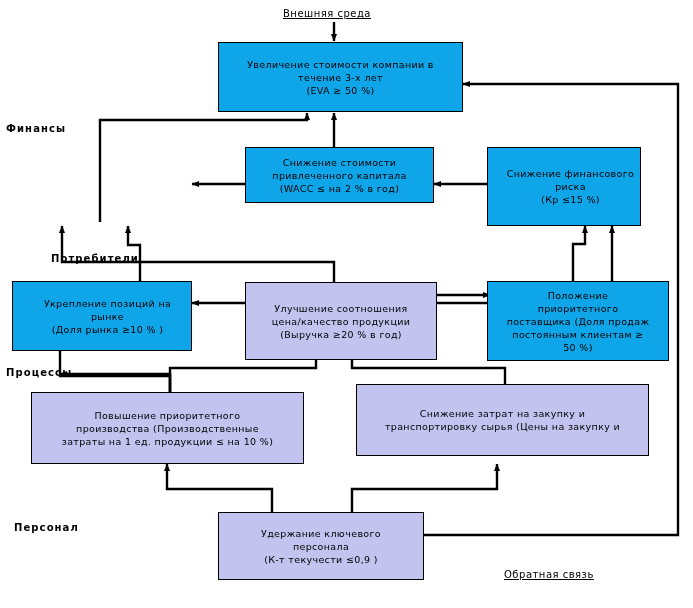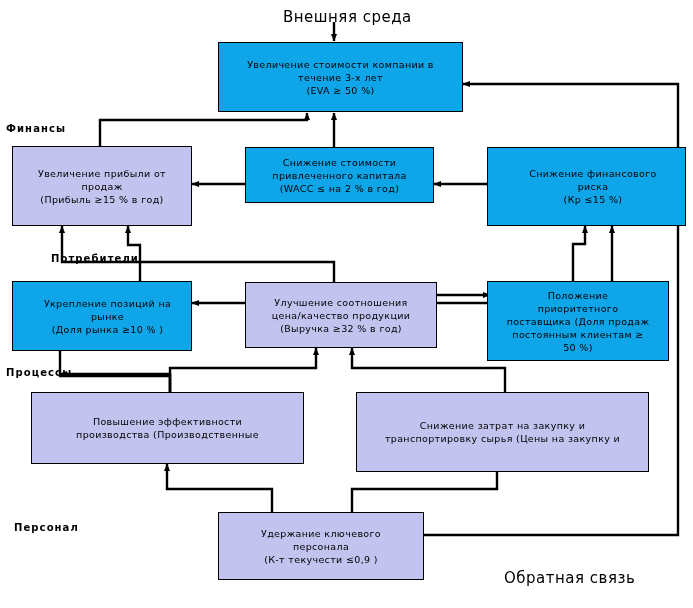--- a/index.html
+++ b/index.html
@@ -44,25 +44,26 @@
     position: absolute;
     font-size: 10px;
     font-weight: bold;
     letter-spacing: 1.1px;
     color: #000000;
     white-space: nowrap;
     z-index: 3;
   }
   .free-label {
     position: absolute;
-    font-size: 15px;
+    font-size: 10px;
     letter-spacing: 0.5px;
     color: #000000;
     white-space: nowrap;
     z-index: 3;
+    text-decoration: underline;
   }
 </style>
 </head>
 <body>
 
 <div id="canvas">
 
   <svg id="edges" viewBox="0 0 693 608" width="693" height="608">
     <defs>
       <marker id="ah" markerWidth="9" markerHeight="9" refX="7.4" refY="3.2" orient="auto" markerUnits="userSpaceOnUse">
@@ -120,78 +121,72 @@
   <div class="free-label" style="left:504px; top:569px;">Обратная связь</div>
 
   <div class="node plain" style="left:218px; top:42px; width:245px; height:70px;">
     <span class="txt">
       <span>Увеличение стоимости компании в</span><br>
       <span>течение 3-х лет</span><br>
       <span>(EVA ≥ 50 %)</span>
     </span>
   </div>
 
-  <div class="node filled" style="left:12px; top:146px; width:180px; height:80px;">
-    <span class="txt">
-      <span>Увеличение прибыли от</span><br>
-      <span>продаж</span><br>
-      <span>(Прибыль ≥15 % в год)</span>
-    </span>
-  </div>
 
   <div class="node plain" style="left:245px; top:147px; width:189px; height:56px;">
     <span class="txt">
       <span>Снижение стоимости</span><br>
       <span>привлеченного капитала</span><br>
       <span>(WACC ≤ на 2 % в год)</span>
     </span>
   </div>
 
-  <div class="node plain" style="left:487px; top:147px; width:199px; height:79px;padding-left:17px;">
+  <div class="node plain" style="left:487px; top:147px; width:154px; height:79px;padding-left:17px;">
     <span class="txt">
       <span>Снижение финансового</span><br>
       <span>риска</span><br>
       <span>(Кр ≤15 %)</span>
     </span>
   </div>
 
   <div class="node plain" style="left:12px; top:281px; width:180px; height:70px;padding-left:15px;">
     <span class="txt">
       <span>Укрепление позиций на</span><br>
       <span>рынке</span><br>
       <span>(Доля рынка ≥10 % )</span>
     </span>
   </div>
 
-  <div class="node filled" style="left:245px; top:282px; width:192px; height:66px;">
+  <div class="node filled" style="left:245px; top:282px; width:192px; height:78px;">
     <span class="txt">
       <span>Улучшение соотношения</span><br>
       <span>цена/качество продукции</span><br>
-      <span>(Выручка ≥32 % в год)</span>
+      <span>(Выручка ≥20 % в год)</span>
     </span>
   </div>
 
   <div class="node plain" style="left:487px; top:281px; width:182px; height:80px;">
     <span class="txt">
       <span>Положение</span><br>
       <span>приоритетного</span><br>
       <span>поставщика (Доля продаж</span><br>
       <span>постоянным клиентам ≥</span><br>
       <span>50 %)</span>
     </span>
   </div>
 
   <div class="node filled" style="left:31px; top:392px; width:273px; height:72px;">
     <span class="txt">
-      <span>Повышение эффективности</span><br>
+      <span>Повышение приоритетного</span><br>
       <span>производства (Производственные</span><br>
+      <span>затраты на 1 ед. продукции ≤ на 10 %)</span>
     </span>
   </div>
 
-  <div class="node filled" style="left:356px; top:392px; width:293px; height:80px;">
+  <div class="node filled" style="left:356px; top:384px; width:293px; height:72px;">
     <span class="txt">
       <span>Снижение затрат на закупку и</span><br>
       <span>транспортировку сырья (Цены на закупку и</span><br>
     </span>
   </div>
 
   <div class="node filled" style="left:218px; top:512px; width:206px; height:68px;">
     <span class="txt">
       <span>Удержание ключевого</span><br>
       <span>персонала</span><br>

